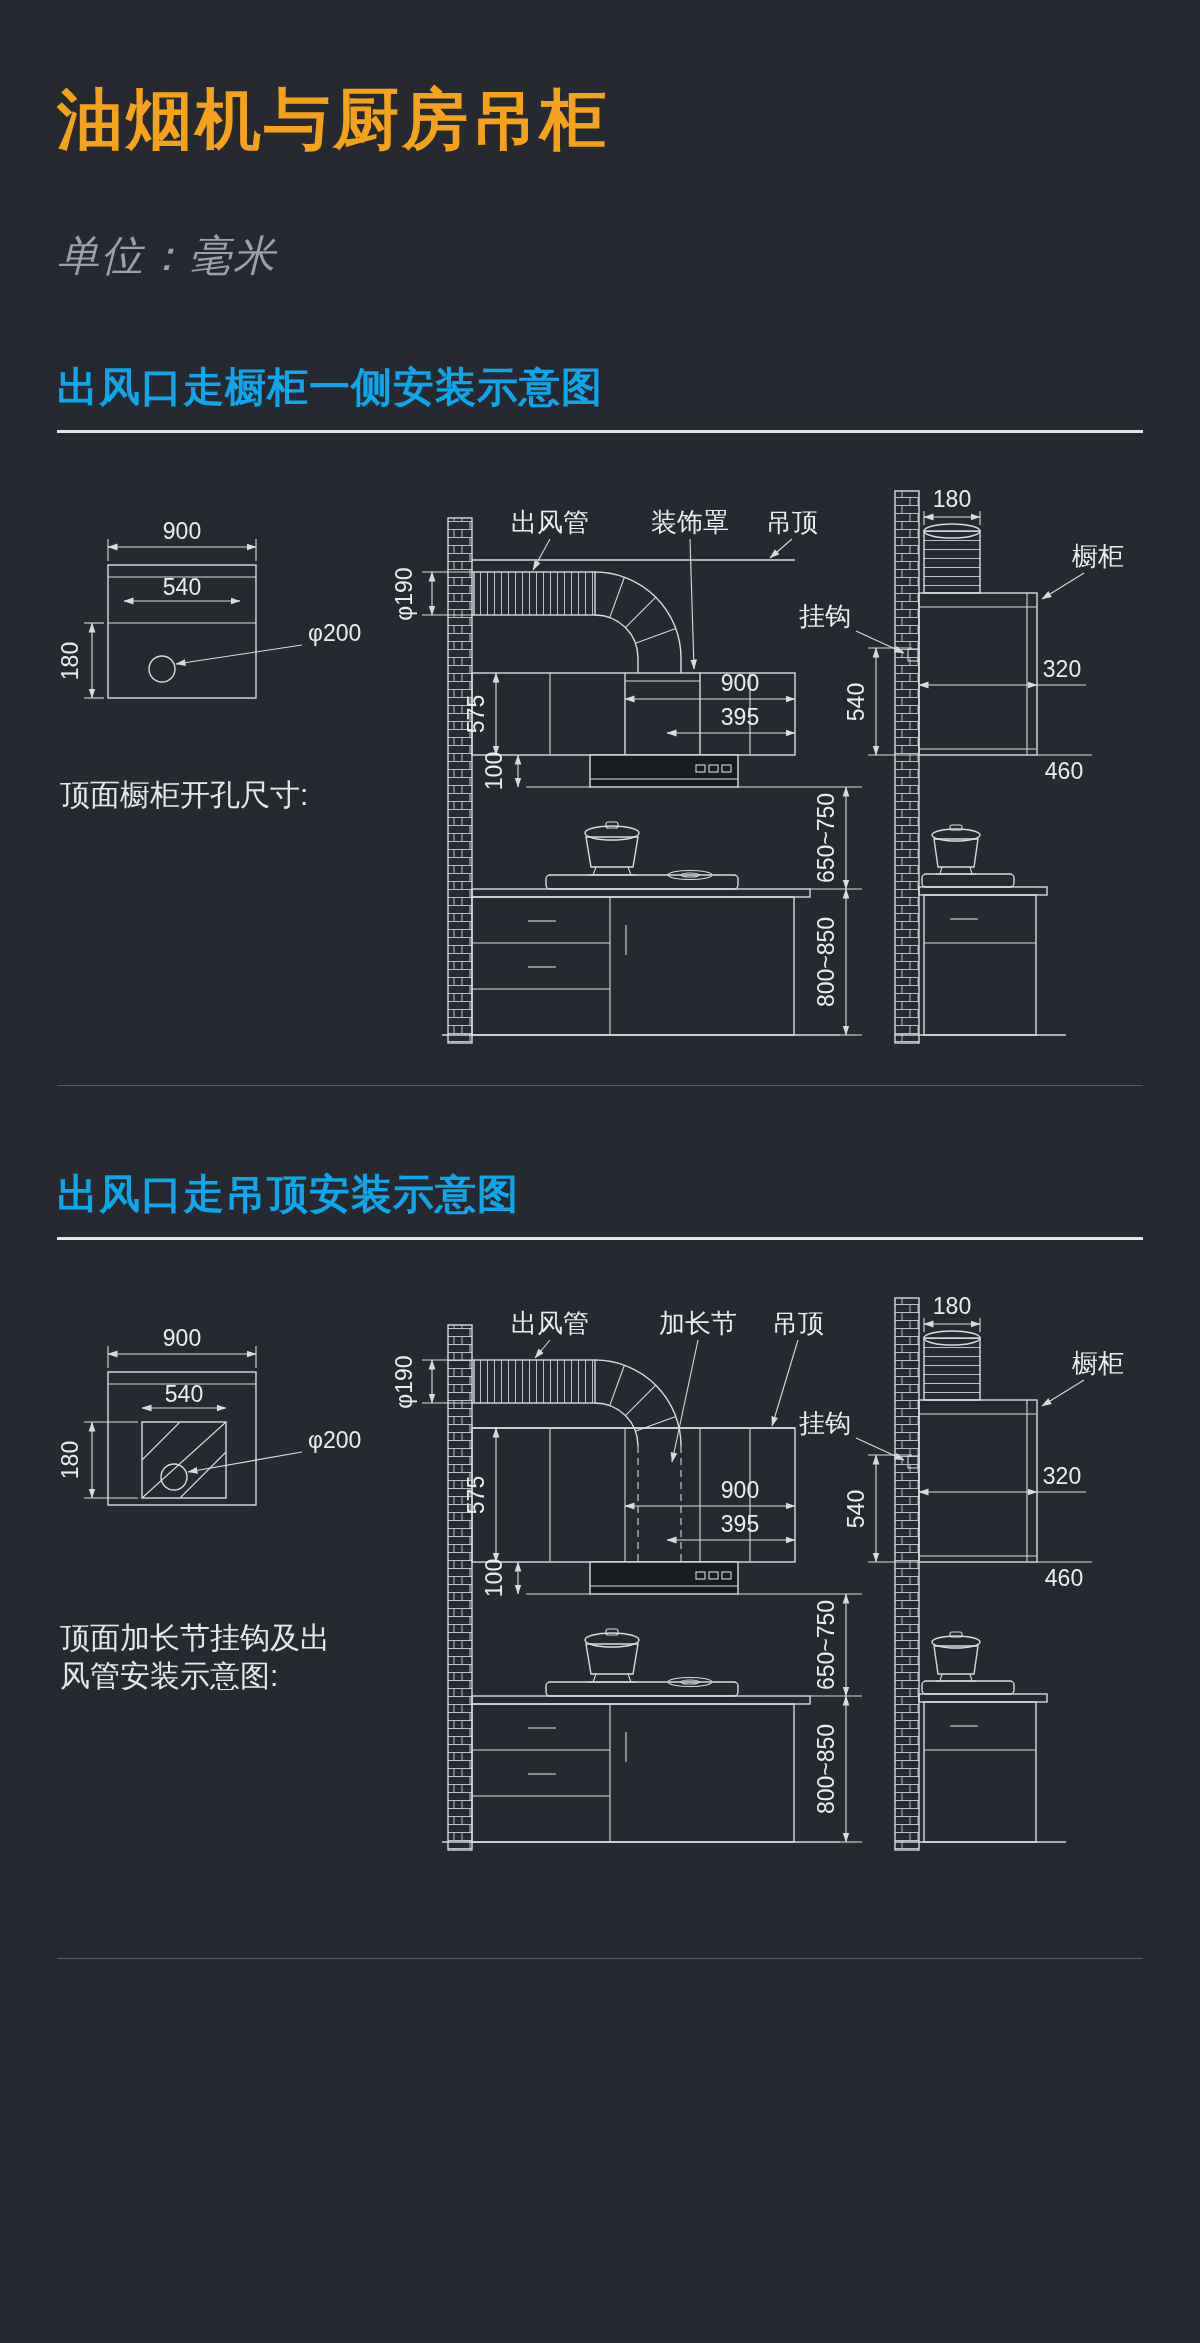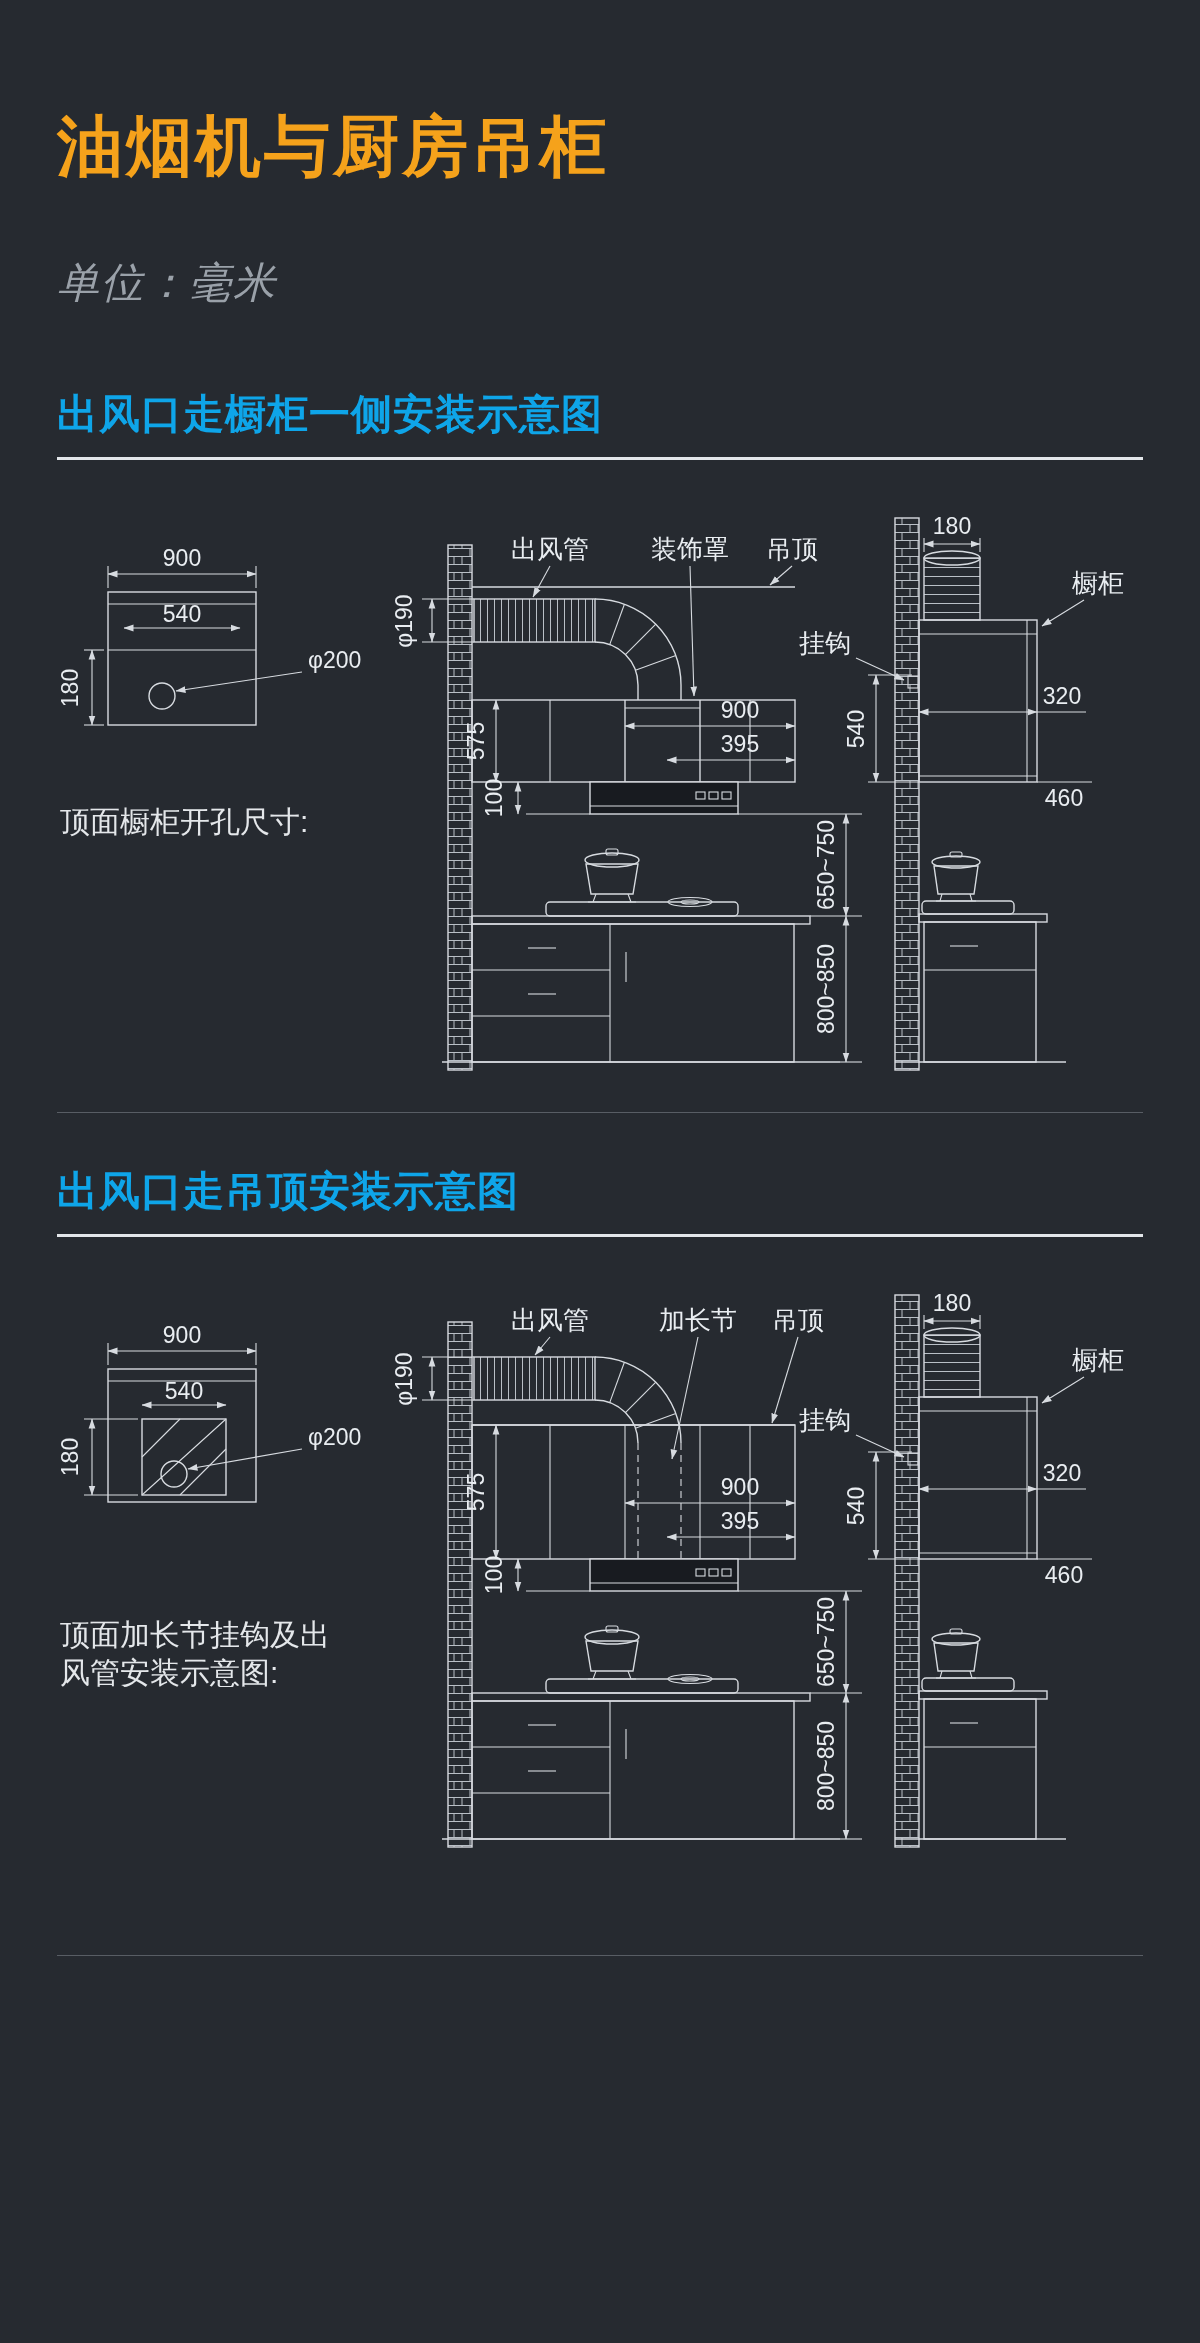--- a/index.html
+++ b/index.html
@@ -3,21 +3,21 @@
 <meta charset="utf-8">
 <style>
   * { margin:0; padding:0; box-sizing:border-box; }
   html,body { width:1200px; }
   body {
     height:2343px;
     background:#262a30;
     font-family:"Liberation Sans","DejaVu Sans",sans-serif;
     overflow:hidden;
   }
-  .content { padding:95px 57px 0 57px;border-radius:24px; }
+  .content { padding:68px 57px 0 57px;border-radius:24px; }
   .title-line {
     color:#f5a21b;
     font-size:66px;
     font-weight:700;
     line-height:1.55;
     letter-spacing:3px;
   }
   .unit {
     margin-top:58px;
     color:#9aa1a9;
@@ -25,21 +25,21 @@
     letter-spacing:2px;
     font-style:italic;
   }
   .section-heading {
     margin-top:76px;
     color:#0ea5e9;
     font-size:41px;
     font-weight:700;
     letter-spacing:1px;
   }
-  .section-heading.s2 { margin-top:51px; }
+  .section-heading.s2 { margin-top:81px; }
   .heading-rule {
     margin-top:15px;
     width:1086px;
     border-top:3px solid #e3e6ea;
   }
   .divider {
     width:1086px;
     border-top:1px solid #585d64;
   }
   .divider.d1 { margin-top:12px; }

